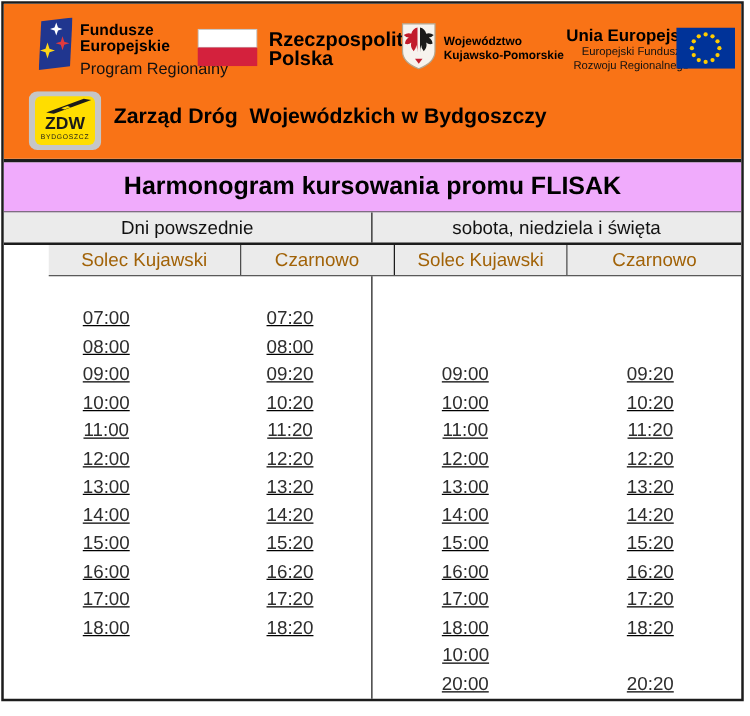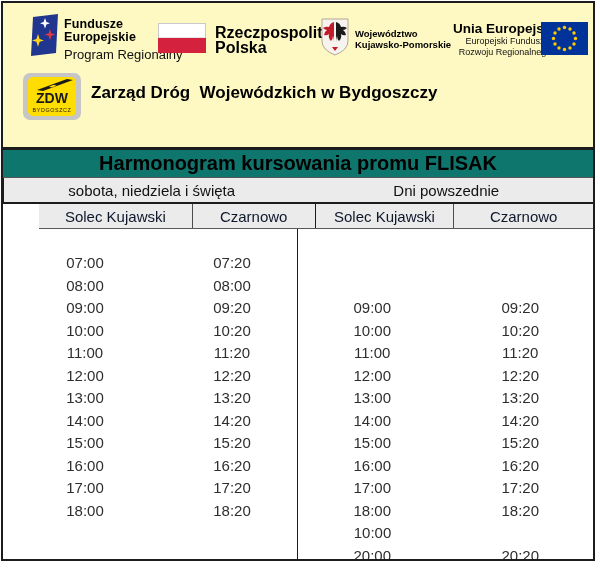--- a/index.html
+++ b/index.html
@@ -2,48 +2,48 @@
 <html><head>
 <meta charset="utf-8">
 <style>
   * { margin:0; padding:0; box-sizing:border-box; }
   html,body { width:600px; height:573px; background:#ffffff; font-family:"Liberation Sans", sans-serif; }
   .frame {
     position:absolute; left:1px; top:1px; width:594px; height:560px;
     border:2px solid #1c1c1c; background:#ffffff; overflow:hidden;
   }
   
-  .logos-area { position:relative; width:100%; height:144px; background:#fef9c3;padding-left:28px; }
+  .logos-area { position:relative; width:100%; height:124px; background:#f97316;padding-left:28px; }
   .abs { position:absolute; }
   .logo-text { color:#000; }
   .fe-name { font-size:12.5px; font-weight:bold; line-height:13px; letter-spacing:.1px; }
   .fe-sub  { font-size:13px; margin-top:3px; color:#111; }
   .pl-name { font-size:16px; font-weight:bold; line-height:15px; }
   .rg-name { font-size:9.5px; font-weight:bold; line-height:11px; }
   .eu-name { font-size:13.5px; font-weight:bold; line-height:15px; }
   .eu-sub  { font-size:9px; line-height:10.5px; text-align:center; width:104px; color:#111; }
   .org-name { font-size:17px; font-weight:bold; white-space:pre; color:#000; }
   
   .sched { border-top:3px solid #1c1c1c; }
   .title-row {
-    height:28px; background:#0f766e; border-bottom:1px solid #595959;
+    height:40px; background:#f0abfc; border-bottom:1px solid #595959;
     display:flex; align-items:center; justify-content:center;
     font-size:20px; font-weight:bold; color:#000;
   }
   .day-row { height:26px; background:#ebebeb; border-bottom:2px solid #1c1c1c; display:flex; }
   .day-cell { width:294px; display:flex; align-items:center; justify-content:center; font-size:15px; color:#111; }
   .day-cell.right { width:297px; border-left:1px solid #1c1c1c; }
-  .sub-row { height:25px; background:#ebebeb; border-bottom:1px solid #595959; display:flex; font-size:15px; color:#0f172a;margin-left:36px; }
+  .sub-row { height:25px; background:#ebebeb; border-bottom:1px solid #595959; display:flex; font-size:15px; color:#a16207;margin-left:36px; }
   .sub-cell { display:flex; align-items:center; justify-content:center; }
   .sub-cell.c1 { width:164px; border-right:1px solid #4d4d4d; }
   .sub-cell.c2 { width:130px; }
   .sub-cell.c3 { width:149px; border-left:1px solid #1c1c1c; border-right:1px solid #4d4d4d; }
   .sub-cell.c4 { width:148px; }
   .body-wrap { display:flex; height:350px; }
-  .body-half { width:294px; padding-top:0; }
+  .body-half { width:294px; padding-top:0;text-decoration:underline; }
   .body-half.right { width:297px; border-left:1px solid #1c1c1c; }
   .time-row { display:flex; height:22.5px; align-items:center; }
   .time-cell { text-align:center; font-size:15px; color:#2e2e2e; }
   .g0 .time-cell.a { width:164px; }
   .g0 .time-cell.b { width:130px; }
   .g1 .time-cell.a { width:149px; }
   .g1 .time-cell.b { width:148px; }
 </style>
 </head>
 <body>
@@ -117,22 +117,22 @@
       <text x="29" y="38.5" font-size="5.4" text-anchor="middle" letter-spacing="0.6" font-family="Liberation Sans, sans-serif" fill="#1a1a1a">BYDGOSZCZ</text>
     </svg>
     <div class="abs org-name" style="left:88px; top:80px;">Zarząd Dróg  Wojewódzkich w Bydgoszczy</div>
   </div>
 
   <div class="sched">
 
     <div class="title-row">Harmonogram kursowania promu FLISAK</div>
 
     <div class="day-row">
+      <div class="day-cell">Dni powszednie</div>
       <div class="day-cell right">sobota, niedziela i święta</div>
-      <div class="day-cell">Dni powszednie</div>
     </div>
 
     <div class="sub-row">
       <div class="sub-cell c1">Solec Kujawski</div>
       <div class="sub-cell c2">Czarnowo</div>
       <div class="sub-cell c3">Solec Kujawski</div>
       <div class="sub-cell c4">Czarnowo</div>
     </div>
 
     <div class="body-wrap">

